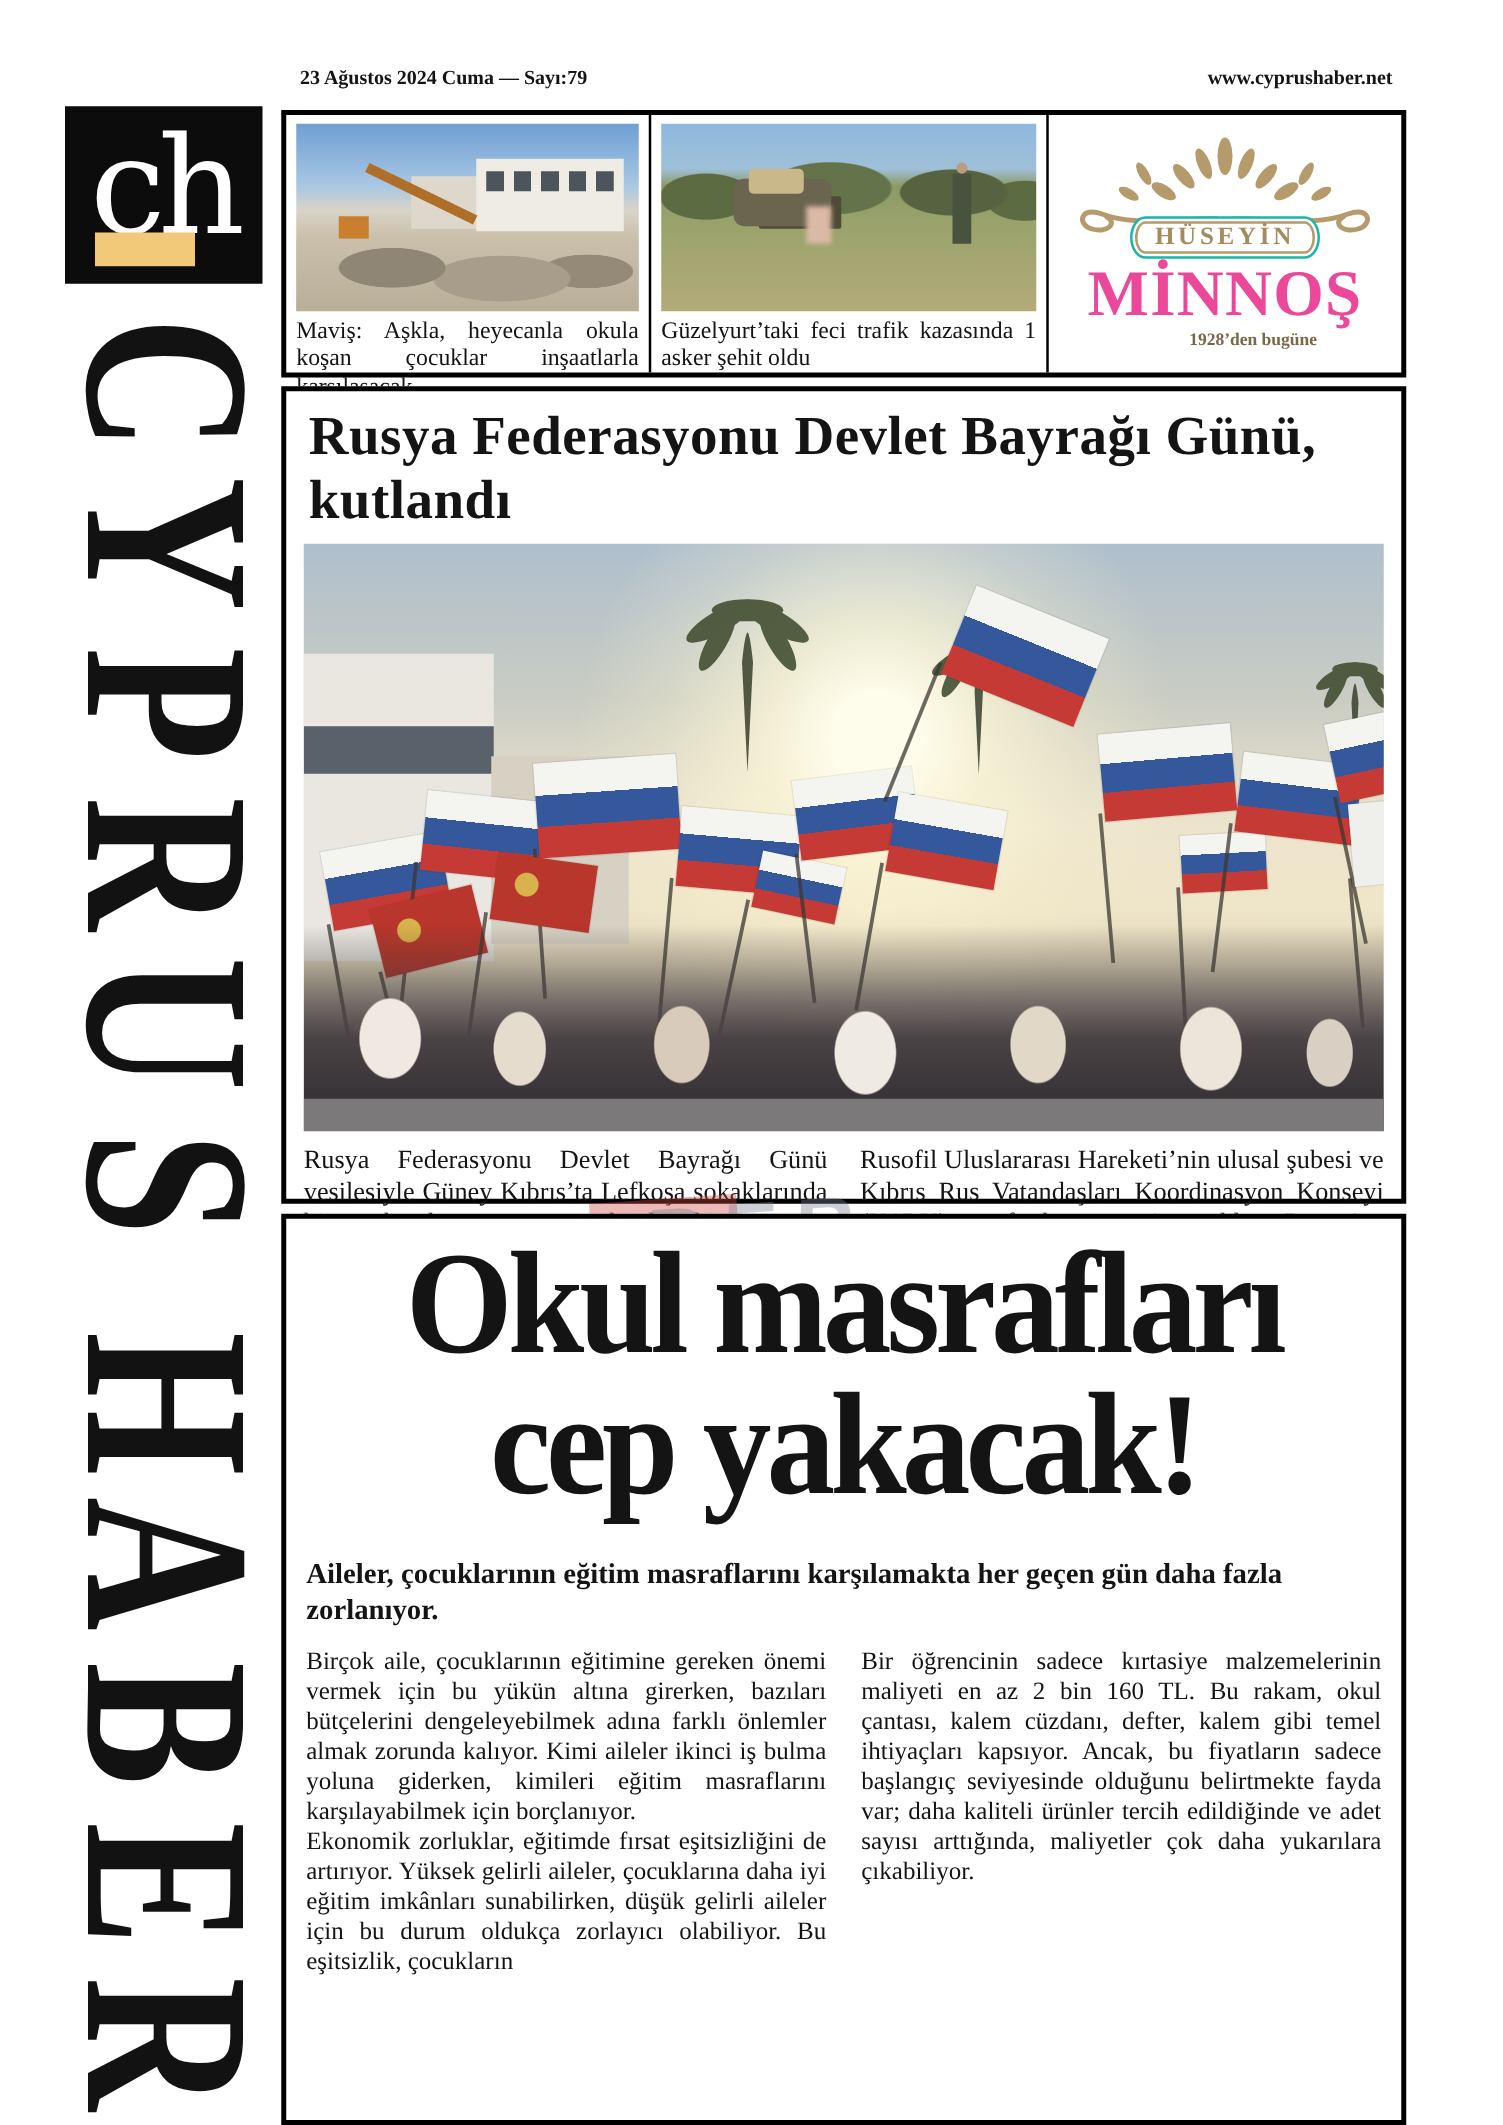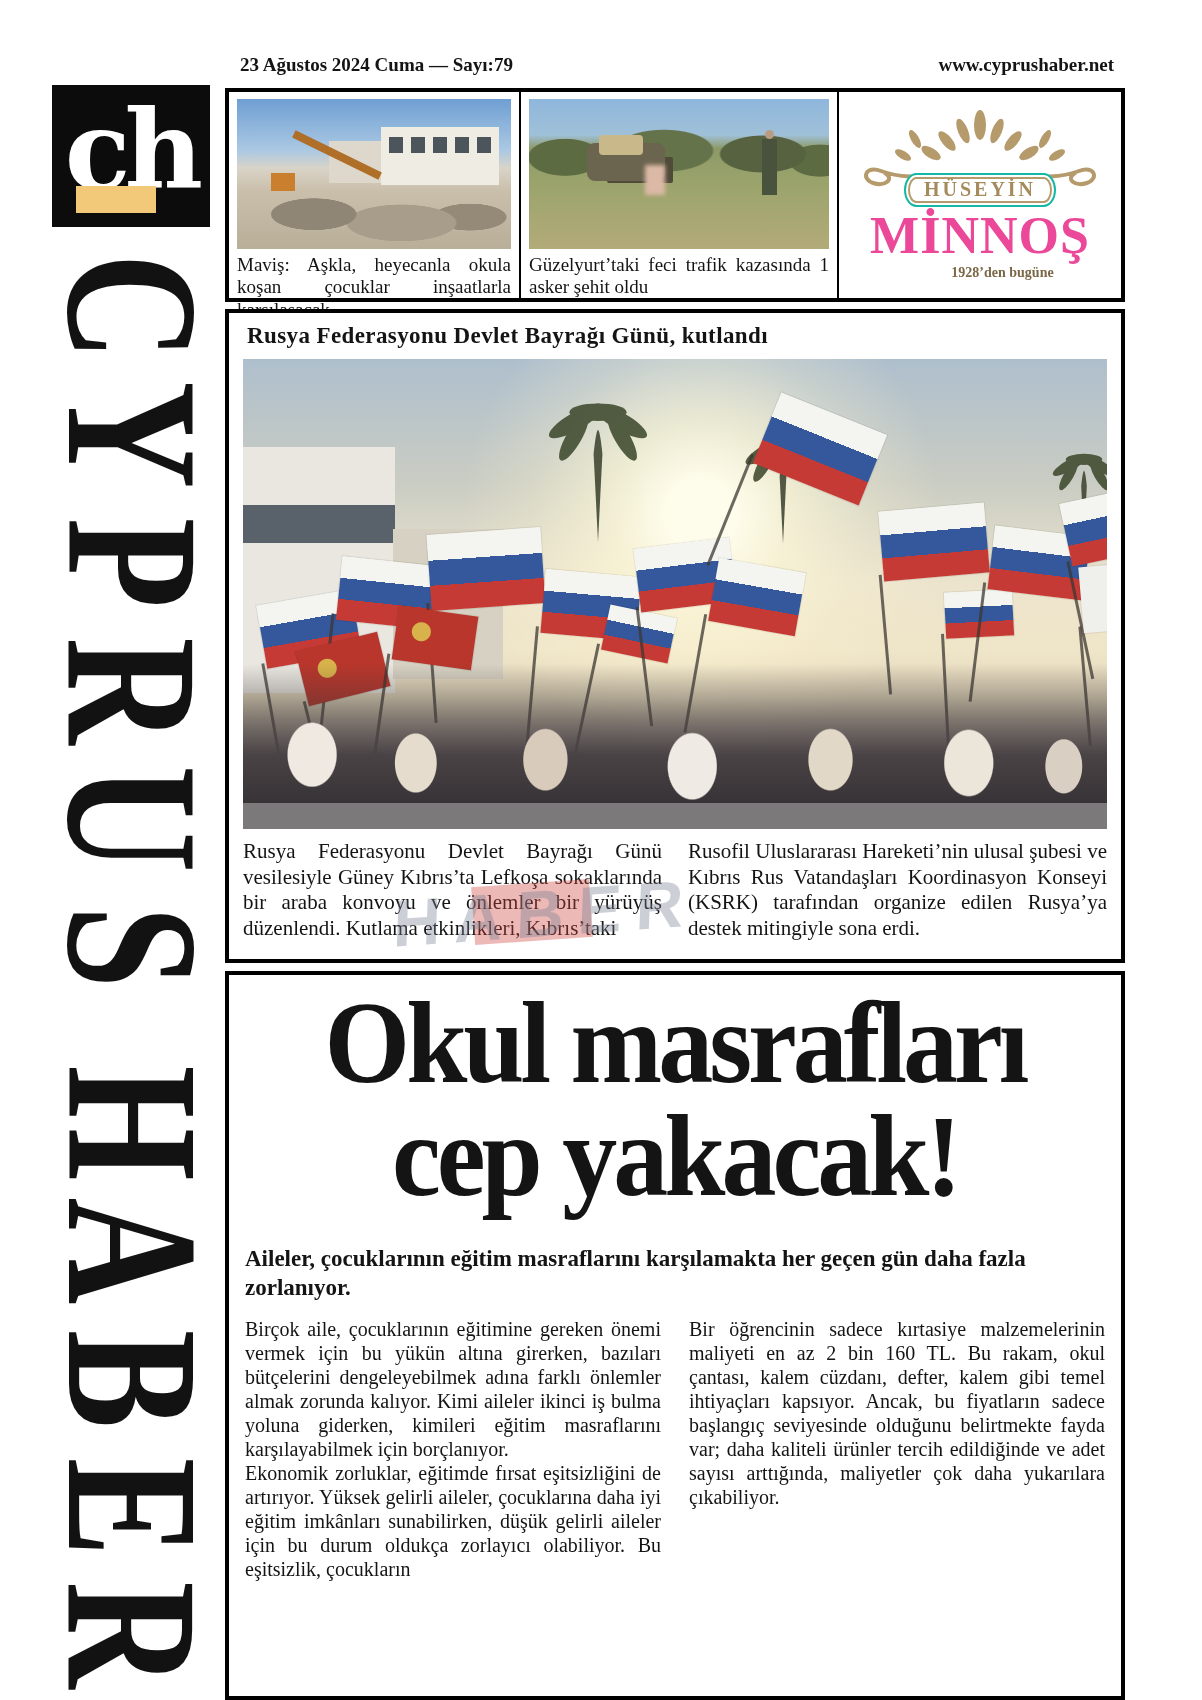--- a/index.html
+++ b/index.html
@@ -4,32 +4,32 @@
 <style>
   * { margin:0; padding:0; box-sizing:border-box; }
   html,body { background:#ffffff; }
   .page { position:relative; width:1202px; height:1700px; background:#fff; overflow:hidden;
           font-family:"Liberation Serif", serif; color:#141414; }
 
   
   .masthead { position:absolute; left:52px; top:85px; width:162px; }
   .ch-logo { position:relative; width:158px; height:142px; background:#0c0c0c; }
   .ch-text { position:absolute; left:50%; top:46%; transform:translate(-50%,-50%);
-             font-family:"DejaVu Serif", serif; font-weight:bold; font-size:108px;
+             font-family:"DejaVu Serif", serif; font-weight:normal; font-size:108px;
              letter-spacing:-6px; color:#fff; }
   .ch-underline { position:absolute; left:24px; bottom:14px; width:80px; height:27px; background:#f2c879; }
   .masthead-title { margin-top:16px; display:flex; flex-direction:column; align-items:center; }
   .mh-letter { height:128px; width:158px; display:flex; align-items:center; justify-content:center;
                transform:rotate(90deg) scaleY(1.28); font-family:"Liberation Serif", serif;
                font-weight:bold; font-size:148px; line-height:1; color:#121212; }
   .mh-space { height:48px; width:158px; }
 
   
   .dateline-row { position:absolute; left:240px; top:54px; width:874px; display:flex;
-                  justify-content:space-between; font-weight:bold; font-size:19px; }
+                  justify-content:space-between; font-weight:bold; font-size:16px; }
 
   
   .top-strip { position:absolute; left:225px; top:88px; width:900px; height:214px;
                border:4px solid #000; display:flex; background:#fff; }
   .top-cell { padding:7px 8px 4px 8px; border-right:2px solid #000; }
   .cell-1 { width:292px; }
   .cell-2 { width:318px; }
   .ad-cell { flex:1; border-right:none; display:flex; flex-direction:column; align-items:center;
              justify-content:center; padding:4px 8px; }
   .top-photo { width:100%; height:150px; position:relative; overflow:hidden; }
@@ -73,21 +73,21 @@
   .ad-badge { border:2px solid #14b8a6; box-shadow:0 0 0 2px #fff inset, 0 0 0 4px #b59a6b inset;
               border-radius:16px/22px; padding:3px 18px 4px 18px; margin-top:-34px; background:#fff; }
   .ad-badge-text { font-weight:bold; font-size:20px; letter-spacing:3px; color:#a58a5c; }
   .ad-name { font-weight:bold; font-size:52px; letter-spacing:1px; color:#ec4899; line-height:1.05;
              margin-top:2px; }
   .ad-tagline { font-weight:bold; font-size:14px; color:#7a6847; margin-top:1px;margin-left:45px; }
 
   
   .flag-box { position:absolute; left:225px; top:309px; width:900px; height:654px;
               border:4px solid #000; padding:8px 14px; background:#fff; }
-  .flag-headline { font-weight:bold; font-size:23px; letter-spacing:.4px; margin:2px 0 10px 4px; }
+  .flag-headline { font-weight:bold; font-size:44px; letter-spacing:.4px; margin:2px 0 10px 4px; }
   .flag-photo { position:relative; width:100%; height:470px; overflow:hidden;
       background:
         radial-gradient(circle at 53% 33%, rgba(255,253,235,.98) 0 36px, rgba(255,249,216,.7) 90px, rgba(255,246,210,.25) 170px, transparent 240px),
         linear-gradient(#aebfcd 0%, #c9ccc3 26%, #ece4cd 48%, #efe5c8 62%, #e2d6ba 72%, #cfc3ad 78%, #bdb1a0 100%); }
   .fp-building { position:absolute; left:0; top:88px; width:152px; height:246px; background:#e9e7e0; }
   .fp-building-band { position:absolute; left:0; top:58px; width:100%; height:38px; background:#59626a; }
   .fp-building2 { position:absolute; left:150px; top:170px; width:110px; height:150px; background:#d6d1c2; }
   .fp-road { position:absolute; left:0; bottom:0; width:100%; height:26px; background:#7c797a; }
   .fp-crowd { position:absolute; left:0; bottom:0; width:100%; height:165px;
       background:

